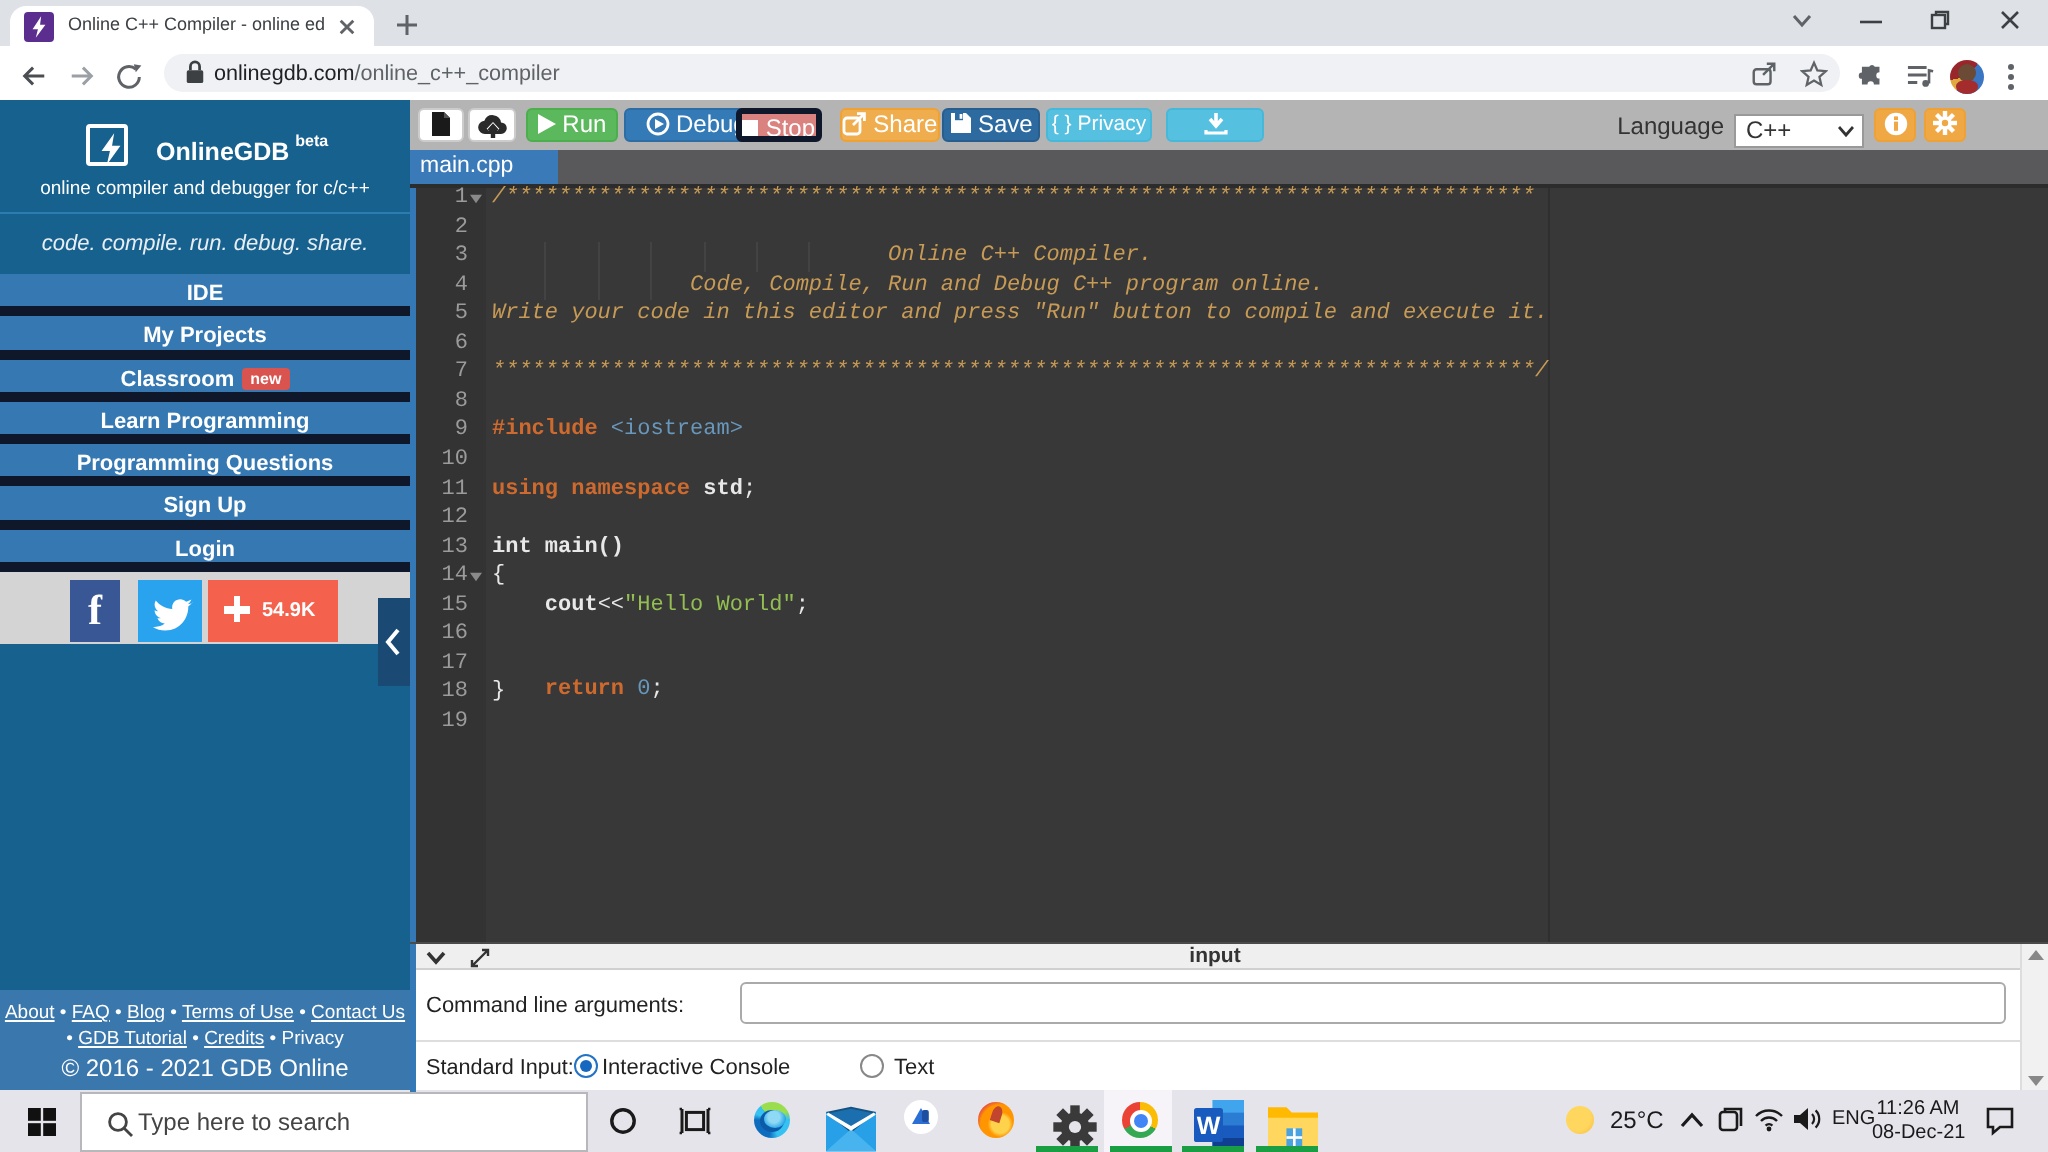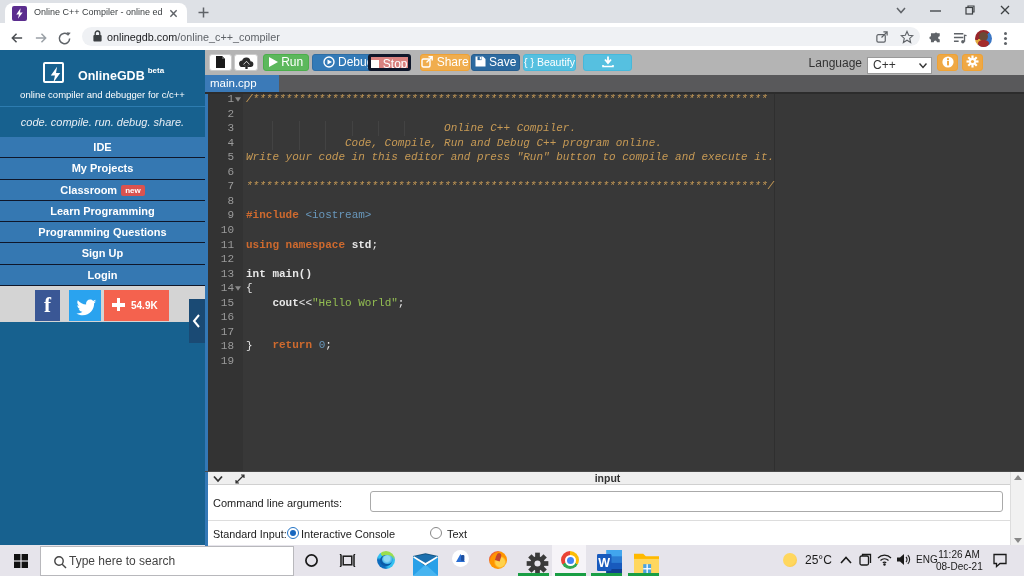--- a/index.html
+++ b/index.html
@@ -12,21 +12,21 @@
 #pill{position:absolute;left:82px;top:4px;width:838px;height:19px;background:#eff1f4;border-radius:10px;}
 #url{position:absolute;left:25px;top:4px;font-size:10.8px;color:#202124;}
 
 #sidebar{position:absolute;left:0;top:50px;width:205px;height:495px;background:#17618f;}
 #logo{position:absolute;left:43px;top:12px;width:21px;height:21px;border:2px solid #fff;border-radius:2px;}
 #sbtitle{position:absolute;left:78px;top:16px;color:#fff;font-size:12.5px;font-weight:bold;}
 #beta{font-size:8px;font-weight:bold;vertical-align:7px;margin-left:3px;}
 #sbtag{position:absolute;left:0;top:39px;width:205px;text-align:center;color:#fff;font-size:9.5px;}
 #slogan{position:absolute;left:0;top:56px;width:205px;height:31px;border-top:1px solid #2d7cb0;color:#e8eef4;font-style:italic;font-size:11px;text-align:center;line-height:30px;}
 #menu{position:absolute;left:0;top:87px;width:205px;}
-.mi{height:21.3px;background:#3578b2;border-bottom:1px solid #0f172a;color:#fff;font-size:11px;font-weight:bold;text-align:center;line-height:20px;}
+.mi{height:21.3px;background:#3578b2;border-bottom:5px solid #0f172a;color:#fff;font-size:11px;font-weight:bold;text-align:center;line-height:20px;}
 .newb{background:#d9534f;color:#fff;font-size:8px;font-weight:bold;padding:1px 4px;border-radius:2px;margin-left:4px;vertical-align:1px;text-align:center;}
 #social{position:absolute;left:0;top:236px;width:205px;height:36px;background:#d4d4d4;}
 #fb{position:absolute;left:35px;top:4px;width:25px;height:31px;background:#3a5795;color:#fff;text-align:center;font-size:21px;font-weight:bold;line-height:31px;font-family:"Liberation Serif",serif;}
 #tw{position:absolute;left:69px;top:4px;width:32px;height:31px;background:#2aa3ef;}
 #shr{position:absolute;left:104px;top:4px;width:65px;height:31px;background:#f4624e;color:#fff;}
 #sbfoot{position:absolute;left:0;top:445px;width:205px;height:50px;background:#3a77ac;color:#fff;text-align:center;}
 #handle{position:absolute;left:189px;top:249px;width:16px;height:44px;background:#1a4a74;color:#fff;}
 
 #main{position:absolute;left:205px;top:50px;width:819px;height:495px;}
 #toolbar{position:absolute;left:0;top:0;width:819px;height:25px;background:#b4b4b4;}
@@ -152,20 +152,25 @@
     <div id="fb">f</div>
     <div id="tw"><svg width="32" height="31" viewBox="0 0 27 26">
             <path d="M23 9.5 c-.6.3-1.3.5-2 .6 .7-.4 1.3-1.1 1.5-1.9 -.7.4-1.4.7-2.2.9 -.6-.7-1.5-1.1-2.5-1.1 -1.9 0-3.4 1.5-3.4 3.4 0 .3 0 .5.1.8 -2.8-.1-5.3-1.5-7-3.6 -.3.5-.5 1.1-.5 1.7 0 1.2.6 2.2 1.5 2.8 -.6 0-1.1-.2-1.5-.4 0 1.6 1.2 3 2.7 3.3 -.3.1-.6.1-.9.1 -.2 0-.4 0-.6-.1 .4 1.3 1.7 2.3 3.1 2.3 -1.1.9-2.6 1.4-4.2 1.4 h-.8 c1.5 1 3.3 1.5 5.2 1.5 6.3 0 9.7-5.2 9.7-9.7 v-.4 c.7-.5 1.3-1.1 1.8-1.8Z" fill="#fff"></path>
           </svg></div>
     <div id="shr">
           <div class="abs" style="left:8px;top:13px;width:13px;height:3.5px;background:#fff;"></div>
           <div class="abs" style="left:12.7px;top:8px;width:3.5px;height:13px;background:#fff;"></div>
           <span style="font-size:10px;font-weight:bold;position:absolute;left:27px;top:10px;">54.9K</span>
         </div>
   </div>
+  <div id="sbfoot">
+    <div style="font-size:9.5px;margin-top:6px;white-space:nowrap;"><u>About</u> • <u>FAQ</u> • <u>Blog</u> • <u>Terms of Use</u> • <u>Contact Us</u></div>
+    <div style="font-size:9.5px;margin-top:2px;white-space:nowrap;">• <u>GDB Tutorial</u> • <u>Credits</u> • Privacy</div>
+    <div style="font-size:12px;margin-top:2px;">© 2016 - 2021 GDB Online</div>
+  </div>
   <div id="handle"><svg width="16" height="44" viewBox="0 0 16 44">
           <path d="M10 16 L5 22 L10 28" stroke="#fff" stroke-width="2" fill="none"></path>
         </svg></div>
 </div>
 
 <div id="main">
   <div id="toolbar">
     <div class="tbtn" style="left:4px;width:23px;background:#fff;border:1px solid #ccc;"><svg width="11" height="12" viewBox="0 0 11 12" style="margin-top:1px;">
             <path d="M1 0 H7 L10 3 V12 H1 Z" fill="#1a1a1a"></path>
             <path d="M7 0 L7 3 H10" fill="#555"></path>
@@ -186,21 +191,21 @@
     <div class="tbtn" style="left:163px;width:43px;background:#d98280;border:3px solid #0f172a;"><span style="display:inline-block;width:8px;height:8px;background:#fff;"></span> Stop</div>
     <div class="tbtn" style="left:215px;width:50px;background:#f0ad4e;border:1px solid #eea236;"><svg width="12" height="12" viewBox="0 0 12 12" style="vertical-align:-2px;">
             <rect x="1" y="3" width="8" height="8" rx="1.5" fill="none" stroke="#fff" stroke-width="1.4"></rect>
             <path d="M5.5 6.5 L11 1 M7.5 0.8 H11.2 V4.5" fill="none" stroke="#fff" stroke-width="1.4"></path>
           </svg> Share</div>
     <div class="tbtn" style="left:266px;width:49px;background:#2c6aa0;border:1px solid #275e8e;"><svg width="11" height="11" viewBox="0 0 11 11" style="vertical-align:-1px;">
             <path d="M0.5 0.5 H8 L10.5 3 V10.5 H0.5 Z" fill="#fff"></path>
             <rect x="2.5" y="0.5" width="4" height="3.6" fill="#2c6aa0"></rect>
             <rect x="4.8" y="1" width="1.4" height="2.4" fill="#fff"></rect>
           </svg> Save</div>
-    <div class="tbtn" style="left:318px;width:53px;background:#56c0e0;border:1px solid #46b8da;font-size:10.5px;">{ } Beautify</div>
+    <div class="tbtn" style="left:318px;width:53px;background:#56c0e0;border:1px solid #46b8da;font-size:10.5px;">{ } Privacy</div>
     <div class="tbtn" style="left:378px;width:49px;background:#56c0e0;border:1px solid #46b8da;"><svg width="12" height="12" viewBox="0 0 12 12" style="vertical-align:-2px;">
             <path d="M6 0.5 V6 M3 3.5 L6 7 L9 3.5" fill="none" stroke="#fff" stroke-width="1.8"></path>
             <path d="M1 9 V10.5 H11 V9" fill="none" stroke="#fff" stroke-width="1.6"></path>
           </svg></div>
     <div class="abs" style="left:600px;top:6px;width:57px;font-size:12px;color:#333;text-align:right;">Language</div>
     <div class="abs" style="left:662px;top:7px;width:65px;height:17px;background:#fff;border:1px solid #999;font-size:12px;color:#333;line-height:15px;text-indent:5px;">C++<svg class="abs" style="right:4px;top:5px;" width="8" height="6" viewBox="0 0 8 6">
             <path d="M0.5 0.5 L4 4.5 L7.5 0.5" stroke="#333" stroke-width="1.4" fill="none"></path>
           </svg></div>
     <div class="tbtn" style="left:732px;width:21px;background:#efa844;border:1px solid #eea236;"><svg width="12" height="12" viewBox="0 0 12 12" style="vertical-align:-2px;">
             <circle cx="6" cy="6" r="5.6" fill="#fff"></circle>

